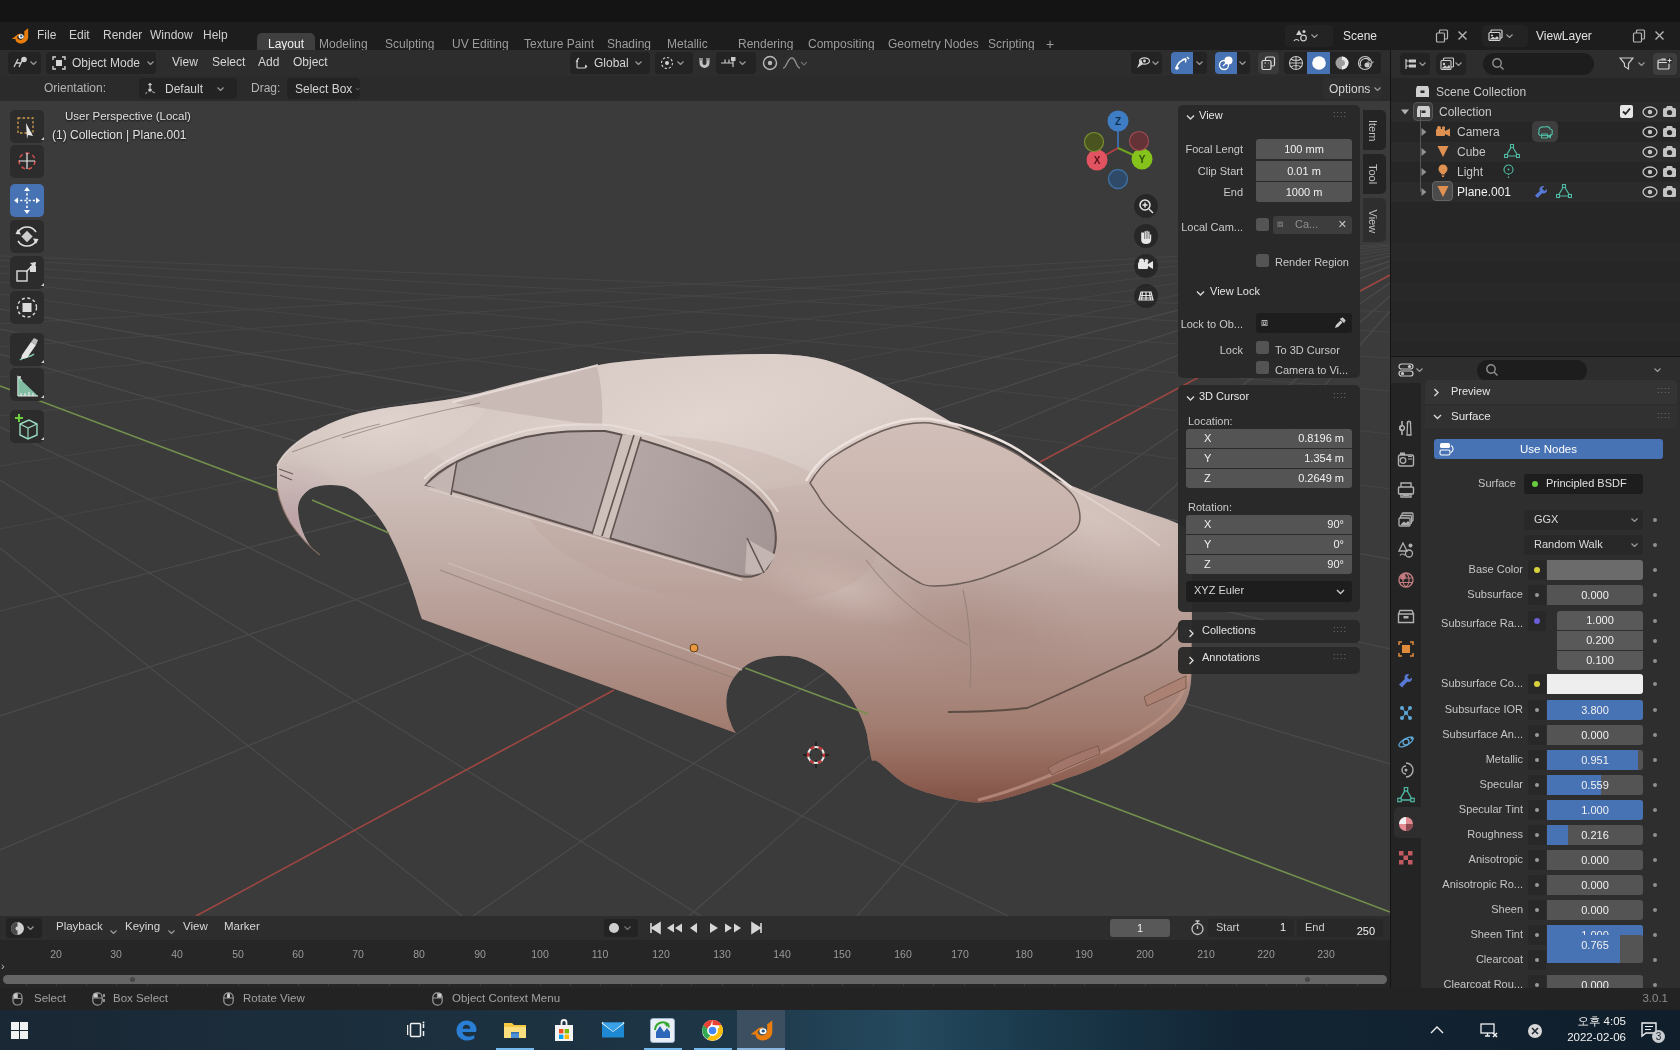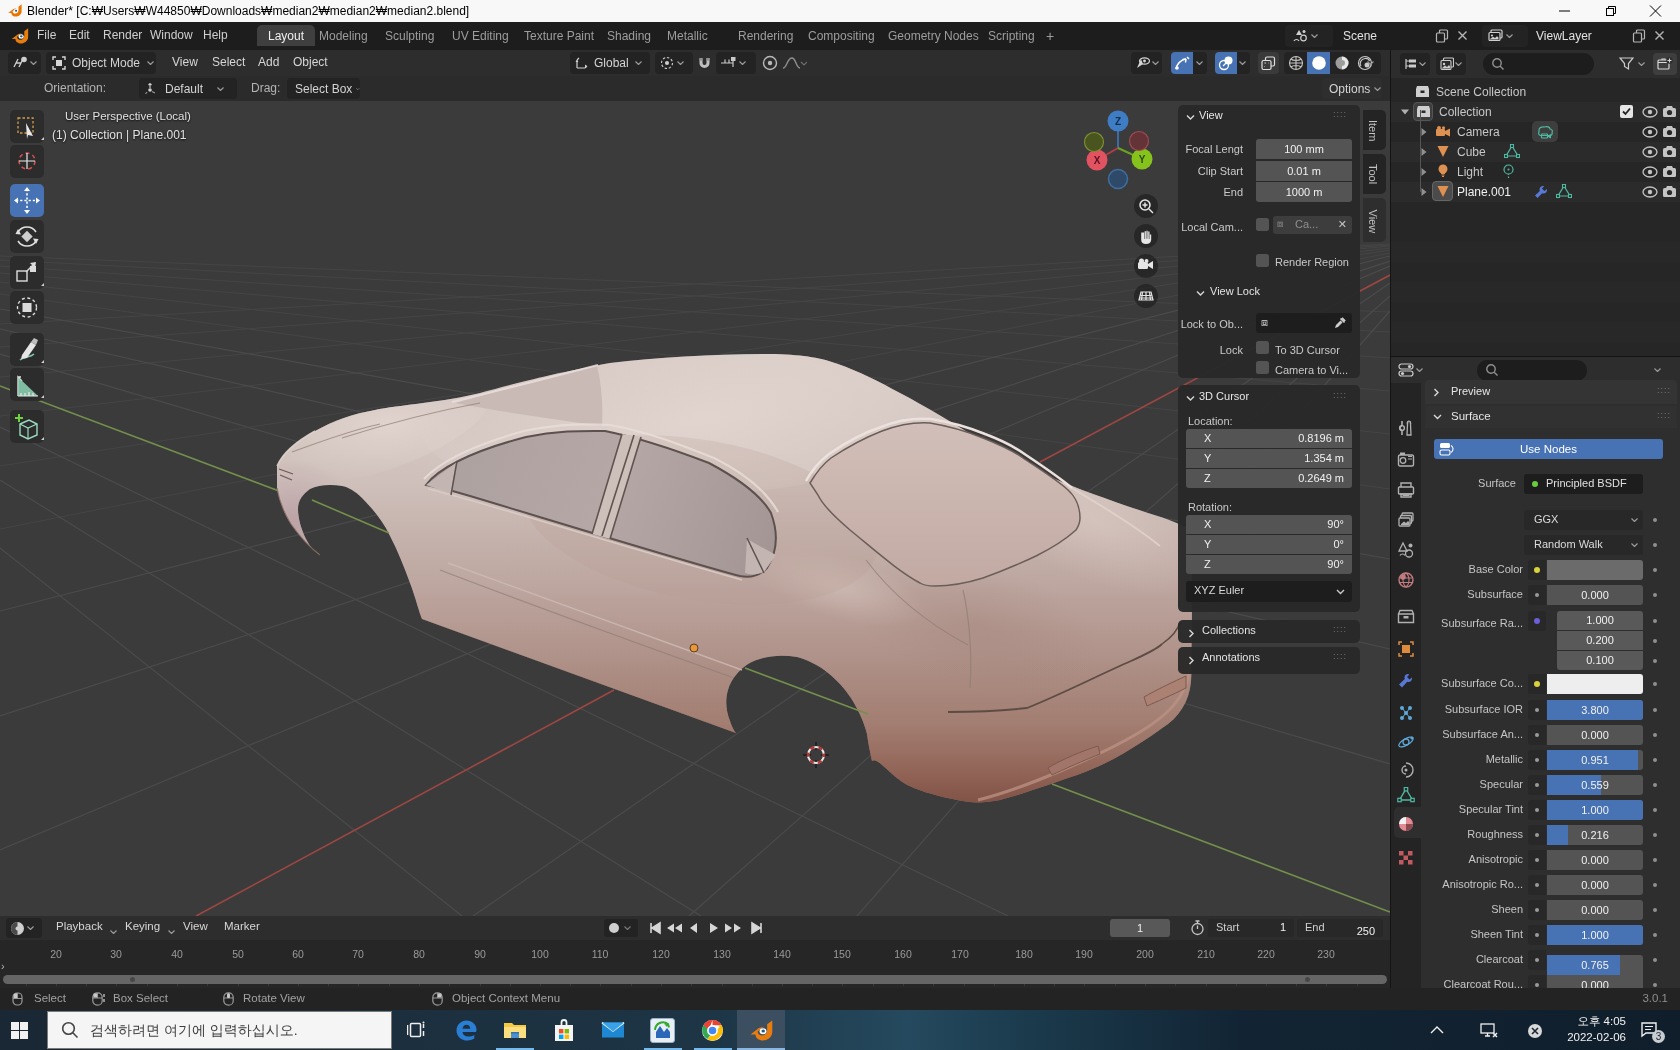--- a/index.html
+++ b/index.html
@@ -5,21 +5,21 @@
 *{margin:0;padding:0;box-sizing:border-box}
 html,body{width:1680px;height:1050px;overflow:hidden;background:#141414;font-family:"Liberation Sans",sans-serif;-webkit-font-smoothing:antialiased}
 .abs{position:absolute}
 #stage{position:relative;width:1680px;height:1050px}
 
 #titlebar{left:0;top:0;width:1680px;height:22px;background:#f8f8f8;color:#000;font-size:12px}
 #titlebar .t{position:absolute;left:27px;top:4px;letter-spacing:0}
 
 #topbar{left:0;top:22px;width:1680px;height:28px;background:#1d1d1d;color:#c2c2c2;font-size:12px}
 .menu{position:absolute;top:6px;color:#cfcfcf}
-.wtab{position:absolute;top:3px;height:21px;line-height:23px;padding:0 11px;color:#9d9d9d;border-radius:5px 5px 0 0;font-size:12px}
+.wtab{position:absolute;top:11px;height:21px;line-height:23px;padding:0 11px;color:#9d9d9d;border-radius:5px 5px 0 0;font-size:12px}
 .wtab.act{background:#3f3f3f;color:#f0f0f0}
 
 #vhead1{left:0;top:50px;width:1390px;height:26px;background:#2d2d2d}
 #vhead2{left:0;top:76px;width:1390px;height:25px;background:#2b2b2b}
 .hmenu{position:absolute;top:5px;font-size:12px;color:#d6d6d6}
 .dd{position:absolute;display:flex;align-items:center;background:#232323;border-radius:4px;color:#d4d4d4;font-size:12px;white-space:nowrap}
 .lbl{position:absolute;font-size:12px;color:#b4b4b4}
 
 .ch{width:7px;height:4px;display:inline-block}
 
@@ -52,34 +52,20 @@
 #status{left:0;top:988px;width:1680px;height:22px;background:#232323;color:#a2a2a2;font-size:11.5px}
 
 #taskbar{left:0;top:1010px;width:1680px;height:40px;background:linear-gradient(90deg,#1a2734 0%,#1d3545 42%,#25495e 54%,#1a394b 62%,#122433 74%,#101e2b 100%)}
 #search{position:absolute;left:47px;top:1px;width:345px;height:38px;background:#f5f5f5;border:1px solid #7a7a7a}
 .tline{position:absolute;bottom:0;height:2px;background:#76b9ed}
 </style>
 </head>
 <body>
 <div id="stage">
 
-<div class="abs" id="titlebar">
-  <svg class="abs" style="left:7px;top:4px" width="16" height="13" viewBox="0 0 26 22">
-        <path fill="#ea7600" d="M10.2 8.5 L1.6 15.1 C1.6 15.1 5 15.1 6.7 15.1 C6.7 19.5 11.8 22 16.1 21.2 C20.6 20.4 24.2 16.8 24.2 12.5 L24.2 0.5 L18.9 4.6 C18.9 4.6 18.9 7.8 18.9 10.7 C18.9 13.7 16.5 16.2 13.5 16.2 C10.5 16.2 9 14 9 12.1 L15.4 7.2 L10.2 8.5 Z"></path>
-        <ellipse cx="14.6" cy="11.7" rx="3.6" ry="3.1" fill="#fff"></ellipse>
-        <ellipse cx="14.8" cy="11.5" rx="1.8" ry="1.6" fill="#265787"></ellipse>
-      </svg>
-  <span class="t">Blender* [C:₩Users₩W44850₩Downloads₩median2₩median2₩median2.blend]</span>
-  <svg class="abs" style="left:1553px;top:0" width="110" height="22" viewBox="0 0 110 22" fill="none" stroke="#000" stroke-width="1">
-    <line x1="6" y1="11" x2="17" y2="11"></line>
-    <rect x="53.5" y="8.5" width="7" height="7"></rect>
-        <path d="M55.5 8.5 v-2 h7 v7 h-2"></path>
-    <path d="M97 5.5 L108 16.5 M108 5.5 L97 16.5"></path>
-  </svg>
-</div>
 
 <div class="abs" id="topbar">
   <svg class="abs" style="left:10px;top:6px" width="20" height="16" viewBox="0 0 26 22">
         <path fill="#e87d0d" d="M10.2 8.5 L1.6 15.1 C1.6 15.1 5 15.1 6.7 15.1 C6.7 19.5 11.8 22 16.1 21.2 C20.6 20.4 24.2 16.8 24.2 12.5 L24.2 0.5 L18.9 4.6 C18.9 4.6 18.9 7.8 18.9 10.7 C18.9 13.7 16.5 16.2 13.5 16.2 C10.5 16.2 9 14 9 12.1 L15.4 7.2 L10.2 8.5 Z"></path>
         <ellipse cx="14.6" cy="11.7" rx="3.6" ry="3.1" fill="#fff"></ellipse>
         <ellipse cx="14.8" cy="11.5" rx="1.8" ry="1.6" fill="#265787"></ellipse>
       </svg>
   <span class="menu" style="left:37px">File</span>
   <span class="menu" style="left:69px">Edit</span>
   <span class="menu" style="left:103px">Render</span>
@@ -714,21 +700,21 @@
   <span class="plabel" style="left:0;top:571px;width:132px">Sheen Tint</span>
   <div class="abs" style="left:137px;top:568px;width:18px;height:20px;background:#282828;border-radius:3px 0 0 3px">
         <div class="dot" style="left:7px;top:8px;background:#9a9a9a"></div>
       </div>
   <div class="slider" style="left:156px;top:568px;width:96px;height:20px;line-height:20px;border-radius:0 3px 3px 0"><div class="f" style="width:100%"></div><span>1.000</span></div>
   <div class="dot" style="left:262px;top:576px;background:#8f8f8f"></div>
   <span class="plabel" style="left:0;top:596px;width:132px">Clearcoat</span>
   <div class="abs" style="left:137px;top:593px;width:18px;height:20px;background:#282828;border-radius:3px 0 0 3px">
         <div class="dot" style="left:7px;top:8px;background:#9a9a9a"></div>
       </div>
-  <div class="slider" style="left:156px;top:598px;width:96px;height:28px;line-height:20px;border-radius:0 3px 3px 0"><div class="f" style="width:76%"></div><span>0.765</span></div>
+  <div class="slider" style="left:156px;top:578px;width:96px;height:28px;line-height:20px;border-radius:0 3px 3px 0"><div class="f" style="width:76%"></div><span>0.765</span></div>
   <div class="dot" style="left:262px;top:601px;background:#8f8f8f"></div>
   <span class="plabel" style="left:0;top:621px;width:132px">Clearcoat Rou...</span>
   <div class="abs" style="left:137px;top:618px;width:18px;height:20px;background:#282828;border-radius:3px 0 0 3px">
         <div class="dot" style="left:7px;top:8px;background:#9a9a9a"></div>
       </div>
   <div class="slider" style="left:156px;top:618px;width:96px;height:20px;line-height:20px;border-radius:0 3px 3px 0"><span>0.000</span></div>
   <div class="dot" style="left:262px;top:626px;background:#8f8f8f"></div>
 </div>
 
 <div class="abs" id="viewport">
@@ -1265,27 +1251,20 @@
  <span class="abs" style="right:12px;top:4px;color:#8e8e8e">3.0.1</span>
 </div>
 
 <div class="abs" id="taskbar">
  <svg class="abs" style="left:11px;top:12px" width="17" height="17" viewBox="0 0 17 17" fill="#f2f2f2">
         <rect x="0" y="0" width="8" height="8"></rect>
         <rect x="9" y="0" width="8" height="8"></rect>
         <rect x="0" y="9" width="8" height="8"></rect>
         <rect x="9" y="9" width="8" height="8"></rect>
       </svg>
- <div id="search">
-   <svg class="abs" style="left:13px;top:9px" width="18" height="18" viewBox="0 0 18 18">
-          <circle cx="7.5" cy="7.5" r="5.8" fill="none" stroke="#444" stroke-width="1.6"></circle>
-          <line x1="11.8" y1="11.8" x2="16.5" y2="16.5" stroke="#444" stroke-width="1.6"></line>
-        </svg>
-   <span class="abs" id="ksearch" style="left:42px;top:10px;color:#3c3c3c;font-size:14px">검색하려면 여기에 입력하십시오.</span>
- </div>
  <svg class="abs" style="left:407px;top:11px" width="20" height="18" viewBox="0 0 20 18">
         <rect x="3.5" y="2.5" width="10" height="13" rx="1" fill="none" stroke="#f0f0f0" stroke-width="1.5"></rect>
         <path d="M0.5,4 V14 M16.5,3 V7 M16.5,10 V15" stroke="#f0f0f0" stroke-width="1.5"></path>
         <circle cx="16.5" cy="1.5" r="1" fill="#f0f0f0"></circle>
       </svg>
  <svg class="abs" style="left:455px;top:9px" width="23" height="23" viewBox="0 0 23 23">
         <path d="M11.5,1.5 C17,1.5 21.5,5.5 21.5,10.5 C21.5,11.5 21.3,12.3 21,13 L7.5,13 C7.8,15.8 10,17.6 13.2,17.6 C15.4,17.6 17.5,17 19.3,15.9 L19.3,19.6 C17.3,20.8 14.9,21.5 12.3,21.5 C6.3,21.5 1.5,17 1.5,11.4 C1.5,5.9 6,1.5 11.5,1.5 Z M7.6,9.7 L15.3,9.7 C15.1,7.4 13.6,5.8 11.5,5.8 C9.4,5.8 7.9,7.4 7.6,9.7 Z" fill="#2a7fd4"></path>
       </svg>
  <svg class="abs" style="left:503px;top:11px" width="24" height="19" viewBox="0 0 24 19">
         <path d="M1,2 H9 L11,4 H23 V17 H1 Z" fill="#f6c944"></path>

